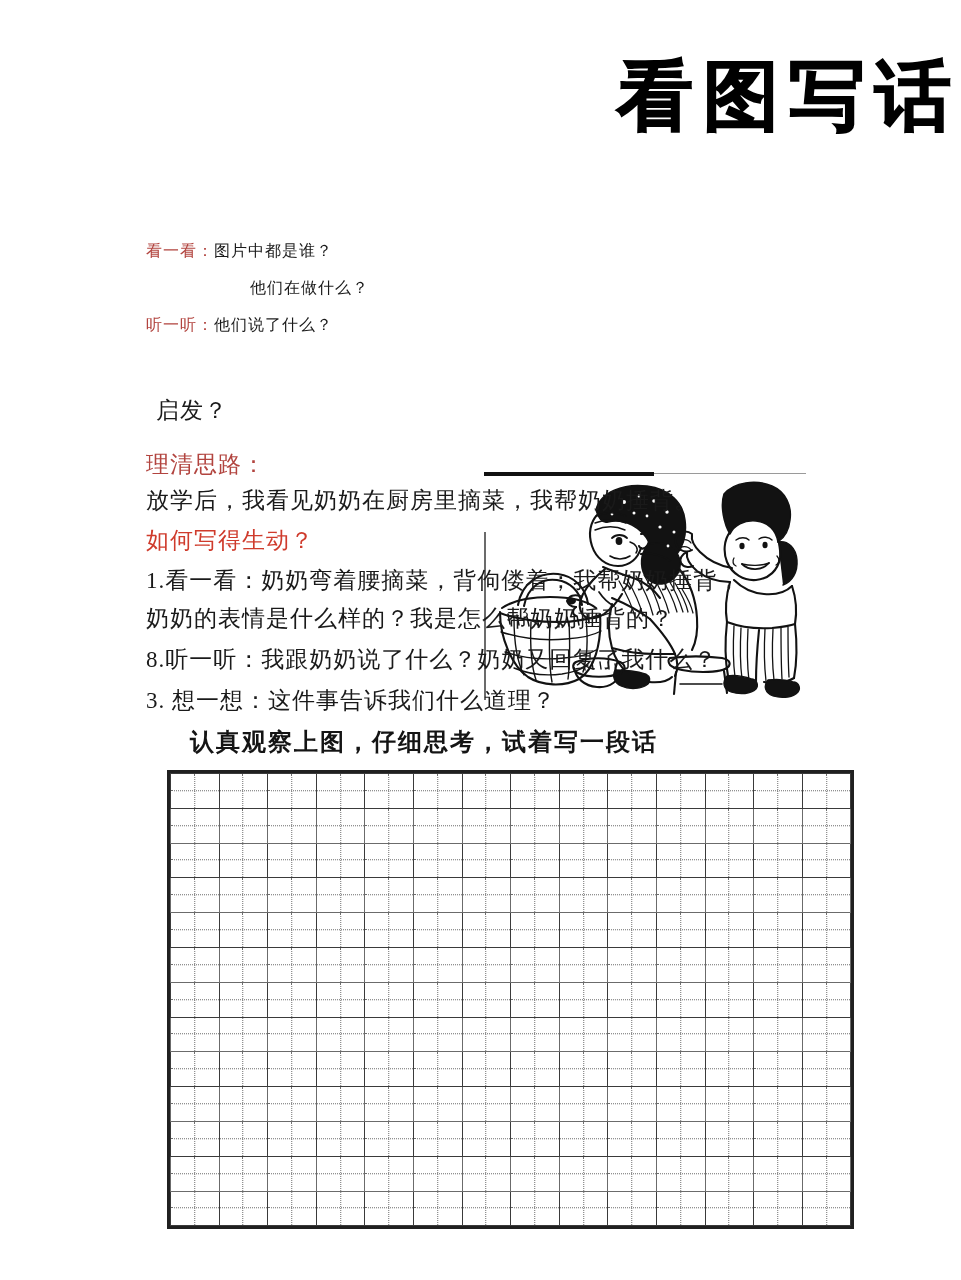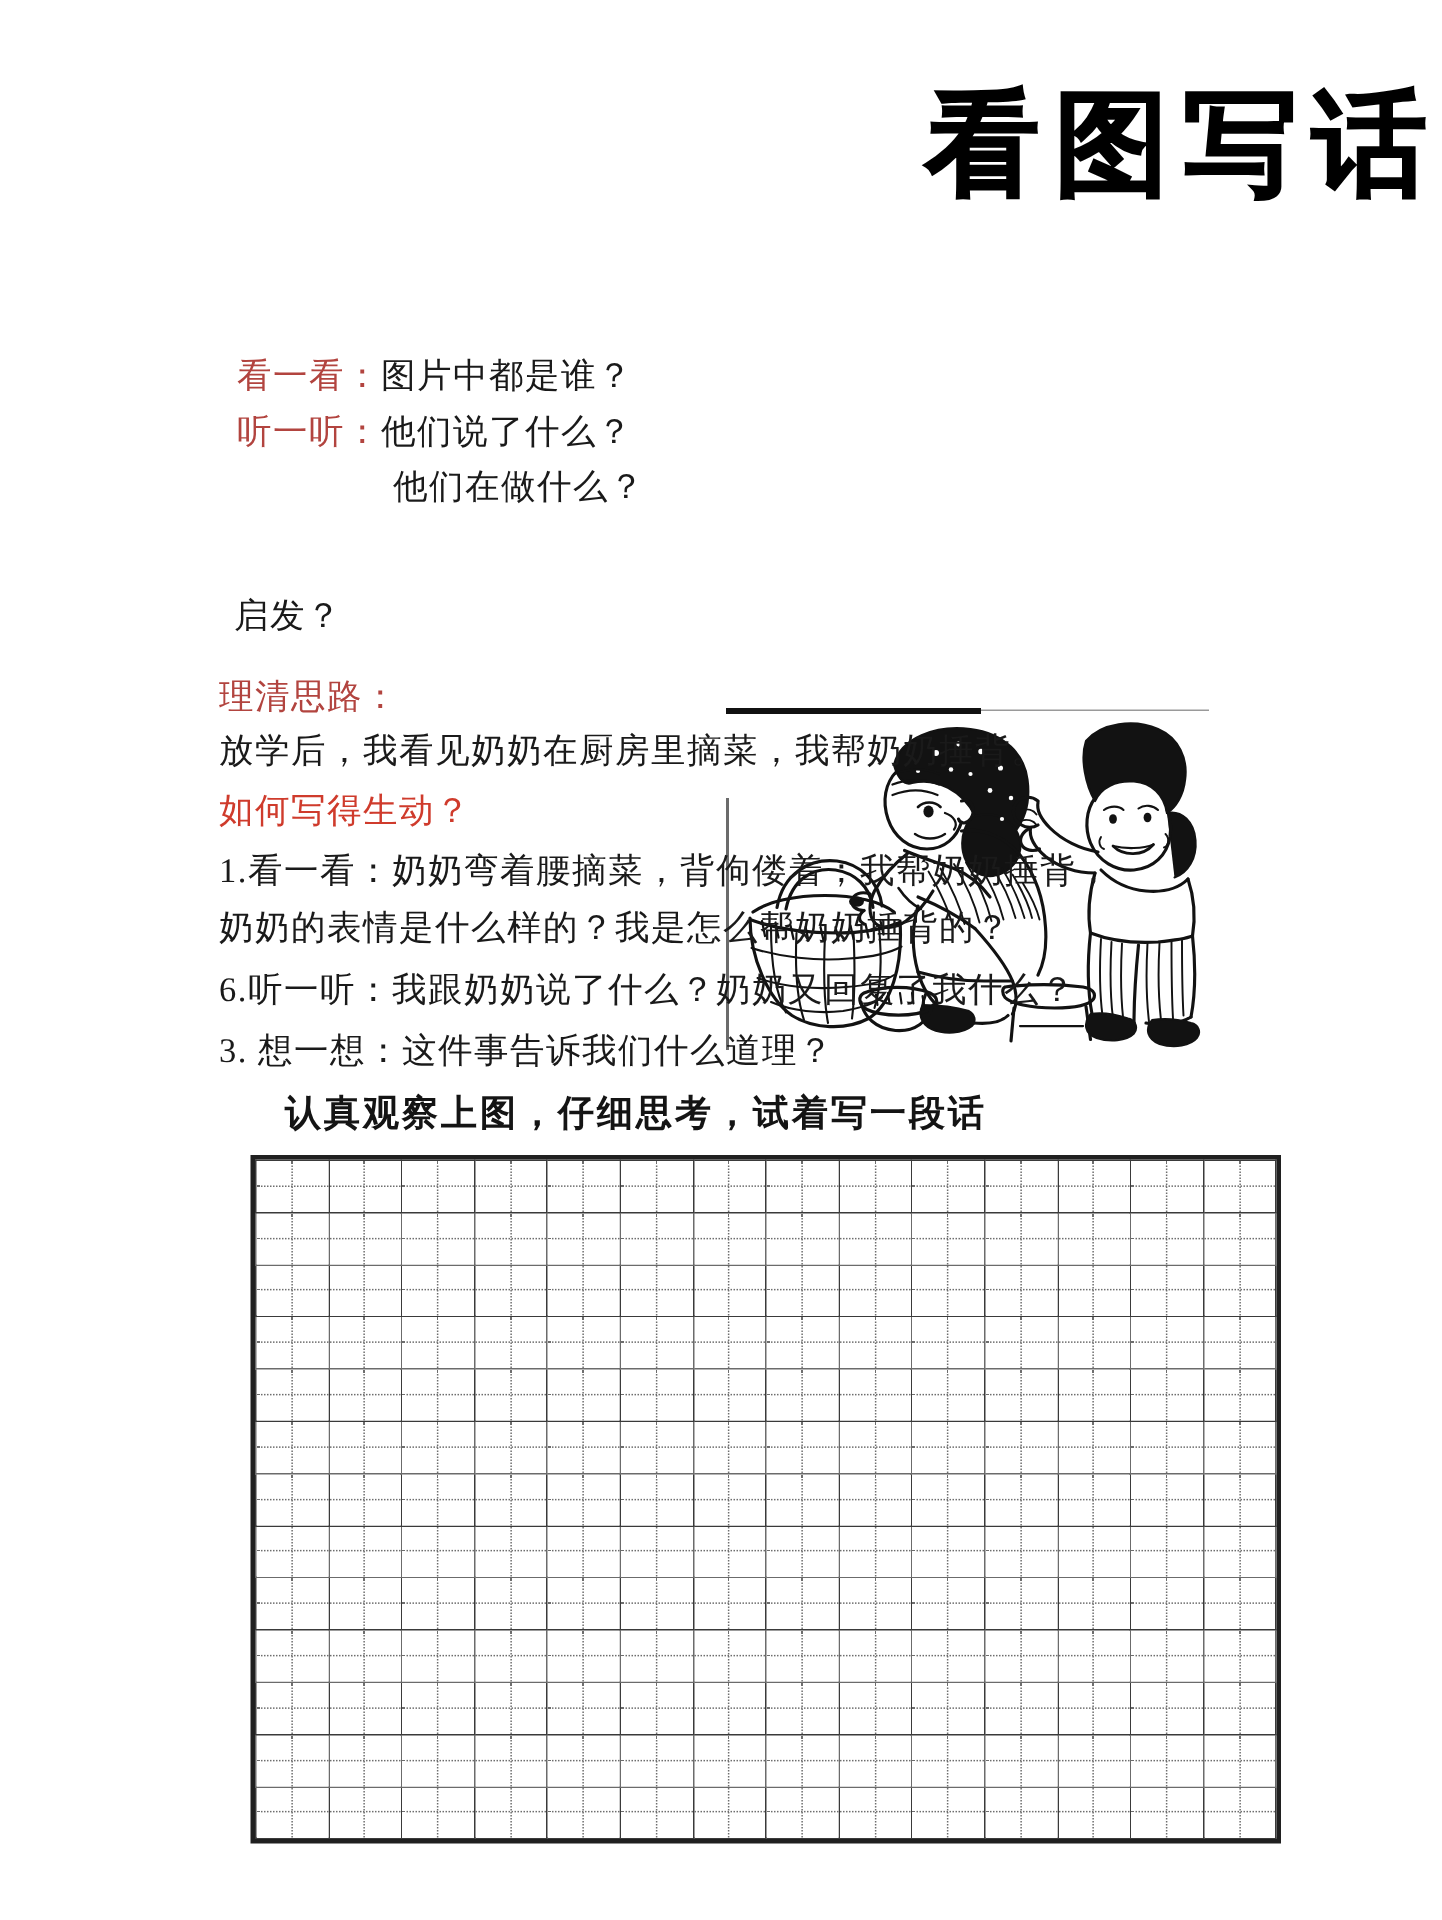--- a/index.html
+++ b/index.html
@@ -39,23 +39,22 @@
     left: 0;
     width: 961px;
     height: 240px;
   }
 
   .qa-block {
     position: absolute;
     left: 146px;
     top: 0;
     width: 340px;
-    font-size: 23px;
+    font-size: 16px;
     line-height: 37px;
-    margin-left: 12px;
   }
   .qa-row {
     display: block;
     white-space: nowrap;
   }
   .qa-label {
     color: #b2443f;
     letter-spacing: 1px;
   }
   .qa-text {
@@ -176,24 +175,24 @@
 
 <div class="title">看图写话</div>
 
 <div class="prompt-area">
 
   <div class="qa-block">
     <span class="qa-row">
       <span class="qa-label">看一看：</span><span class="qa-text">图片中都是谁？</span>
     </span>
     <span class="qa-row">
-      <span class="qa-label">听一听：</span><span class="qa-text">他们说了什么？</span>
+      <span class="qa-indent"></span><span class="qa-text">他们在做什么？</span>
     </span>
     <span class="qa-row">
-      <span class="qa-indent"></span><span class="qa-text">他们在做什么？</span>
+      <span class="qa-label">听一听：</span><span class="qa-text">他们说了什么？</span>
     </span>
   </div>
 
   <div class="illustration">
     <div class="illu-topline"></div>
     <div class="illu-topline-faint"></div>
     <div class="illu-leftline"></div>
 
     <svg class="illu-svg" width="322" height="228" viewBox="0 0 322 228">
       <g fill="none" stroke="#121212" stroke-width="2.1" stroke-linecap="round" stroke-linejoin="round">
@@ -385,21 +384,21 @@
 <div class="body-text red-head" style="top:446px;">理清思路：</div>
 
 <div class="body-text" style="top:482px;">放学后，我看见奶奶在厨房里摘菜，我帮奶奶捶背。</div>
 
 <div class="body-text red-head-bright" style="top:522px;">如何写得生动？</div>
 
 <div class="body-text" style="top:562px;">1.看一看：奶奶弯着腰摘菜，背佝偻着；我帮奶奶捶背，</div>
 
 <div class="body-text" style="top:600px;">奶奶的表情是什么样的？我是怎么帮奶奶捶背的？</div>
 
-<div class="body-text" style="top:641px;">6.听一听：我跟奶奶说了什么？奶奶又回复了我什么？</div>
+<div class="body-text" style="top:641px;">8.听一听：我跟奶奶说了什么？奶奶又回复了我什么？</div>
 
 <div class="body-text" style="top:682px;">3. 想一想：这件事告诉我们什么道理？</div>
 
 <div class="body-text final-line" style="top:723px;">认真观察上图，仔细思考，试着写一段话</div>
 
 <div class="grid-wrap">
   <table class="tianzige" id="tianzige-table">
     <tbody>
         <tr>
           <td></td>

